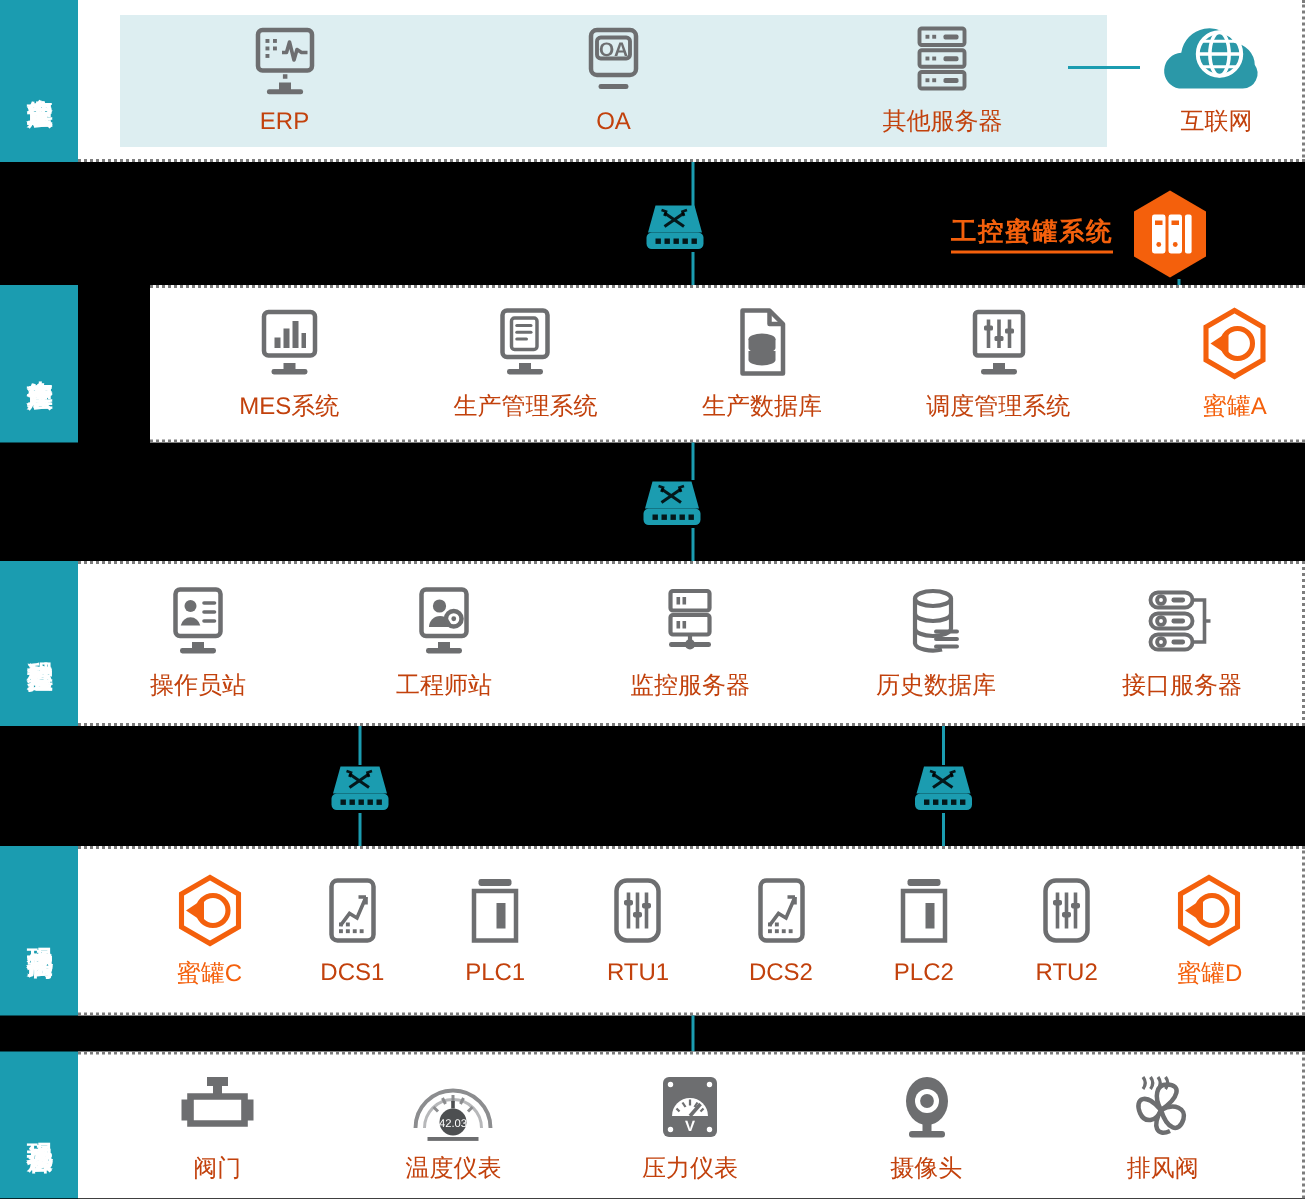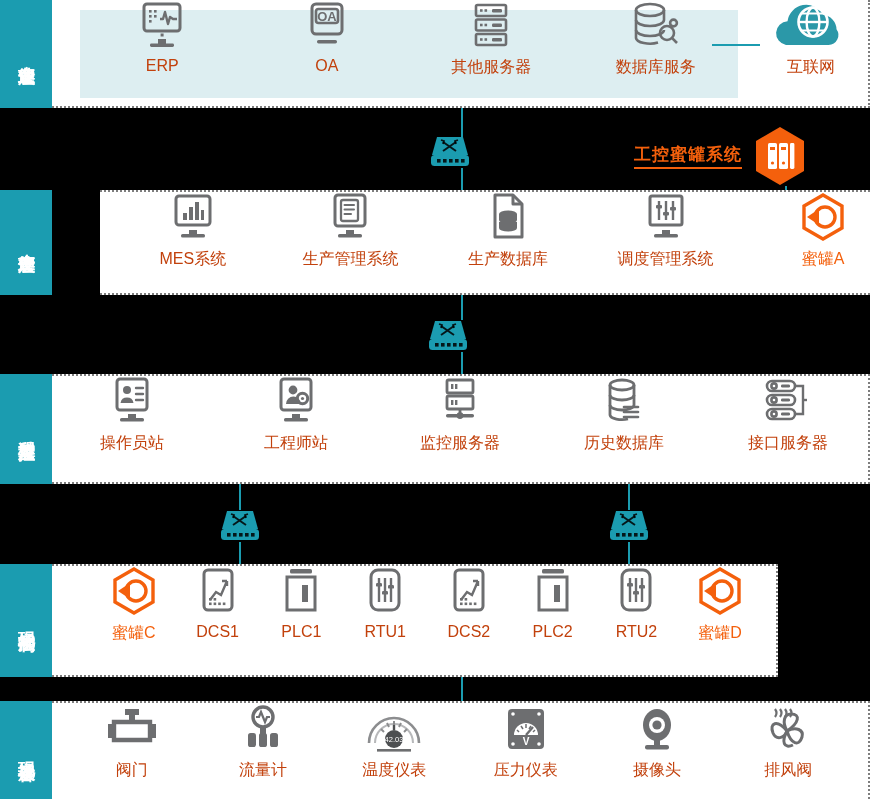--- a/index.html
+++ b/index.html
@@ -27,21 +27,21 @@
     position:absolute;background:#ffffff;box-sizing:border-box;
     border-top:2px dotted #7d7d7d;border-bottom:2px dotted #7d7d7d;
     border-right:2px dotted #7d7d7d;
   }
 
   .row{
     position:absolute;left:0;top:0;right:0;bottom:0;
     display:flex;align-items:center;
   }
   .cell{
-    display:flex;flex-direction:column;align-items:center;justify-content:flex-start;
+    display:flex;flex-direction:column;align-items:center;justify-content:center;
     flex:1 1 0;height:100%;
   }
   .cell .ic{height:50px;display:flex;align-items:flex-end;justify-content:center;}
   .cell .lbl{
     margin-top:7px;font-size:16px;color:#c2410c;white-space:nowrap;
     font-family:"Liberation Sans","DejaVu Sans",sans-serif;
   }
   .cell .lbl.orange{color:#f4600c;}
 
   
@@ -129,36 +129,20 @@
               <rect x="27" y="23.5" width="10" height="3.4" rx="1.2"></rect>
               <rect x="15" y="38.2" width="2.6" height="2.6"></rect>
                 <rect x="19.5" y="38.2" width="2.6" height="2.6"></rect>
               <rect x="27" y="38" width="10" height="3.4" rx="1.2"></rect>
             </g>
           </svg>
         </span>
         <span class="lbl">其他服务器</span>
       </div>
 
-      <div class="cell">
-        <span class="ic">
-          <svg width="54" height="50" viewBox="0 0 54 50">
-            <g fill="none" stroke="#6d6e70" stroke-width="2.6">
-              <ellipse cx="21" cy="10" rx="14" ry="6"></ellipse>
-              <path d="M7 10 v10 a14 6 0 0 0 28 0 v-10"></path>
-              <path d="M7 20 v10 a14 6 0 0 0 28 0"></path>
-              <path d="M7 30 v8 a14 6 0 0 0 22 4.6"></path>
-              <circle cx="38" cy="33" r="7"></circle>
-              <line x1="43.4" y1="38.4" x2="48" y2="43"></line>
-              <circle cx="44.5" cy="23" r="3.4"></circle>
-            </g>
-          </svg>
-        </span>
-        <span class="lbl">数据库服务</span>
-      </div>
     </div>
 
     <div class="cell" style="position:absolute;left:700px;top:0;width:118px;">
       <span class="ic">
         <svg width="84" height="52" viewBox="0 0 84 52">
           <path d="M17 47 a12 12 0 0 1 1.5 -23.8 a19 19 0 0 1 35.5 -6.5 a15 15 0 0 1 13.5 14.5
                    a10 10 0 0 1 -8 15.8 z" fill="#2b98a8"></path>
           <circle cx="44" cy="24" r="14.5" fill="none" stroke="#ffffff" stroke-width="2.6"></circle>
           <line x1="29.5" y1="24" x2="58.5" y2="24" stroke="#ffffff" stroke-width="2.4"></line>
           <ellipse cx="44" cy="24" rx="6.4" ry="14.5" fill="none" stroke="#ffffff" stroke-width="2.4"></ellipse>
@@ -475,21 +459,21 @@
       <path d="M14 7 l3 1 l-1 3" fill="none" stroke="#000" stroke-width="1.8" opacity=".85"></path>
       <path d="M31 7 l-3 1 l1 3" fill="none" stroke="#000" stroke-width="1.8" opacity=".85"></path>
     </svg>
   </div>
   <div class="vline" style="left:628px;top:542px;height:22px;"></div>
 
   <div class="side-tab" style="top:564px;height:113px;">
     <span class="vtext">现场控制层</span>
   </div>
 
-  <div class="band" style="left:52px;top:564px;width:726px;height:113px;">
+  <div class="band" style="left:52px;top:564px;width:818px;height:113px;">
     <div class="row" style="left:40px;right:14px;">
 
       <div class="cell">
         <span class="ic">
           <svg width="52" height="50" viewBox="0 0 52 50">
             <polygon points="26,3 45,14 45,36 26,47 7,36 7,14" fill="none" stroke="#f4600c" stroke-width="3.4"></polygon>
             <circle cx="28" cy="25" r="10" fill="none" stroke="#f4600c" stroke-width="3.4"></circle>
             <path d="M10 25 l12 -8 v16 z" fill="#f4600c"></path>
           </svg>
         </span>
@@ -622,35 +606,20 @@
             <rect x="21" y="4" width="14" height="6" fill="#6d6e70"></rect>
             <rect x="25" y="9" width="6" height="8" fill="#6d6e70"></rect>
             <path d="M10 17 h36 v18 h-36 z" fill="none" stroke="#6d6e70" stroke-width="4.4"></path>
             <rect x="4" y="19" width="7" height="14" fill="#6d6e70"></rect>
             <rect x="45" y="19" width="7" height="14" fill="#6d6e70"></rect>
           </svg>
         </span>
         <span class="lbl">阀门</span>
       </div>
 
-      <div class="cell">
-        <span class="ic">
-          <svg width="52" height="48" viewBox="0 0 52 48">
-            <circle cx="26" cy="12" r="10" fill="none" stroke="#6d6e70" stroke-width="3.4"></circle>
-            <polyline points="19,12 22,12 24,7 28,17 30,12 33,12" fill="none" stroke="#6d6e70" stroke-width="2.2"></polyline>
-            <rect x="23" y="21" width="6" height="8" fill="#6d6e70"></rect>
-            <g fill="#6d6e70">
-              <rect x="11" y="28" width="8" height="14" rx="2.6"></rect>
-              <rect x="22" y="28" width="8" height="14" rx="2.6"></rect>
-              <rect x="33" y="28" width="8" height="14" rx="2.6"></rect>
-            </g>
-          </svg>
-        </span>
-        <span class="lbl">流量计</span>
-      </div>
 
       <div class="cell">
         <span class="ic">
           <svg width="62" height="48" viewBox="0 0 62 48">
             <path d="M6 38 a25 25 0 0 1 50 0" fill="none" stroke="#8c8d8f" stroke-width="2.6"></path>
             <path d="M12 38 a19 19 0 0 1 38 0" fill="none" stroke="#b7b8ba" stroke-width="2"></path>
             <g stroke="#8c8d8f" stroke-width="2">
               <line x1="18" y1="24" x2="21" y2="27"></line>
                 <line x1="24" y1="18" x2="26" y2="22"></line>
               <line x1="31" y1="16" x2="31" y2="21"></line>

